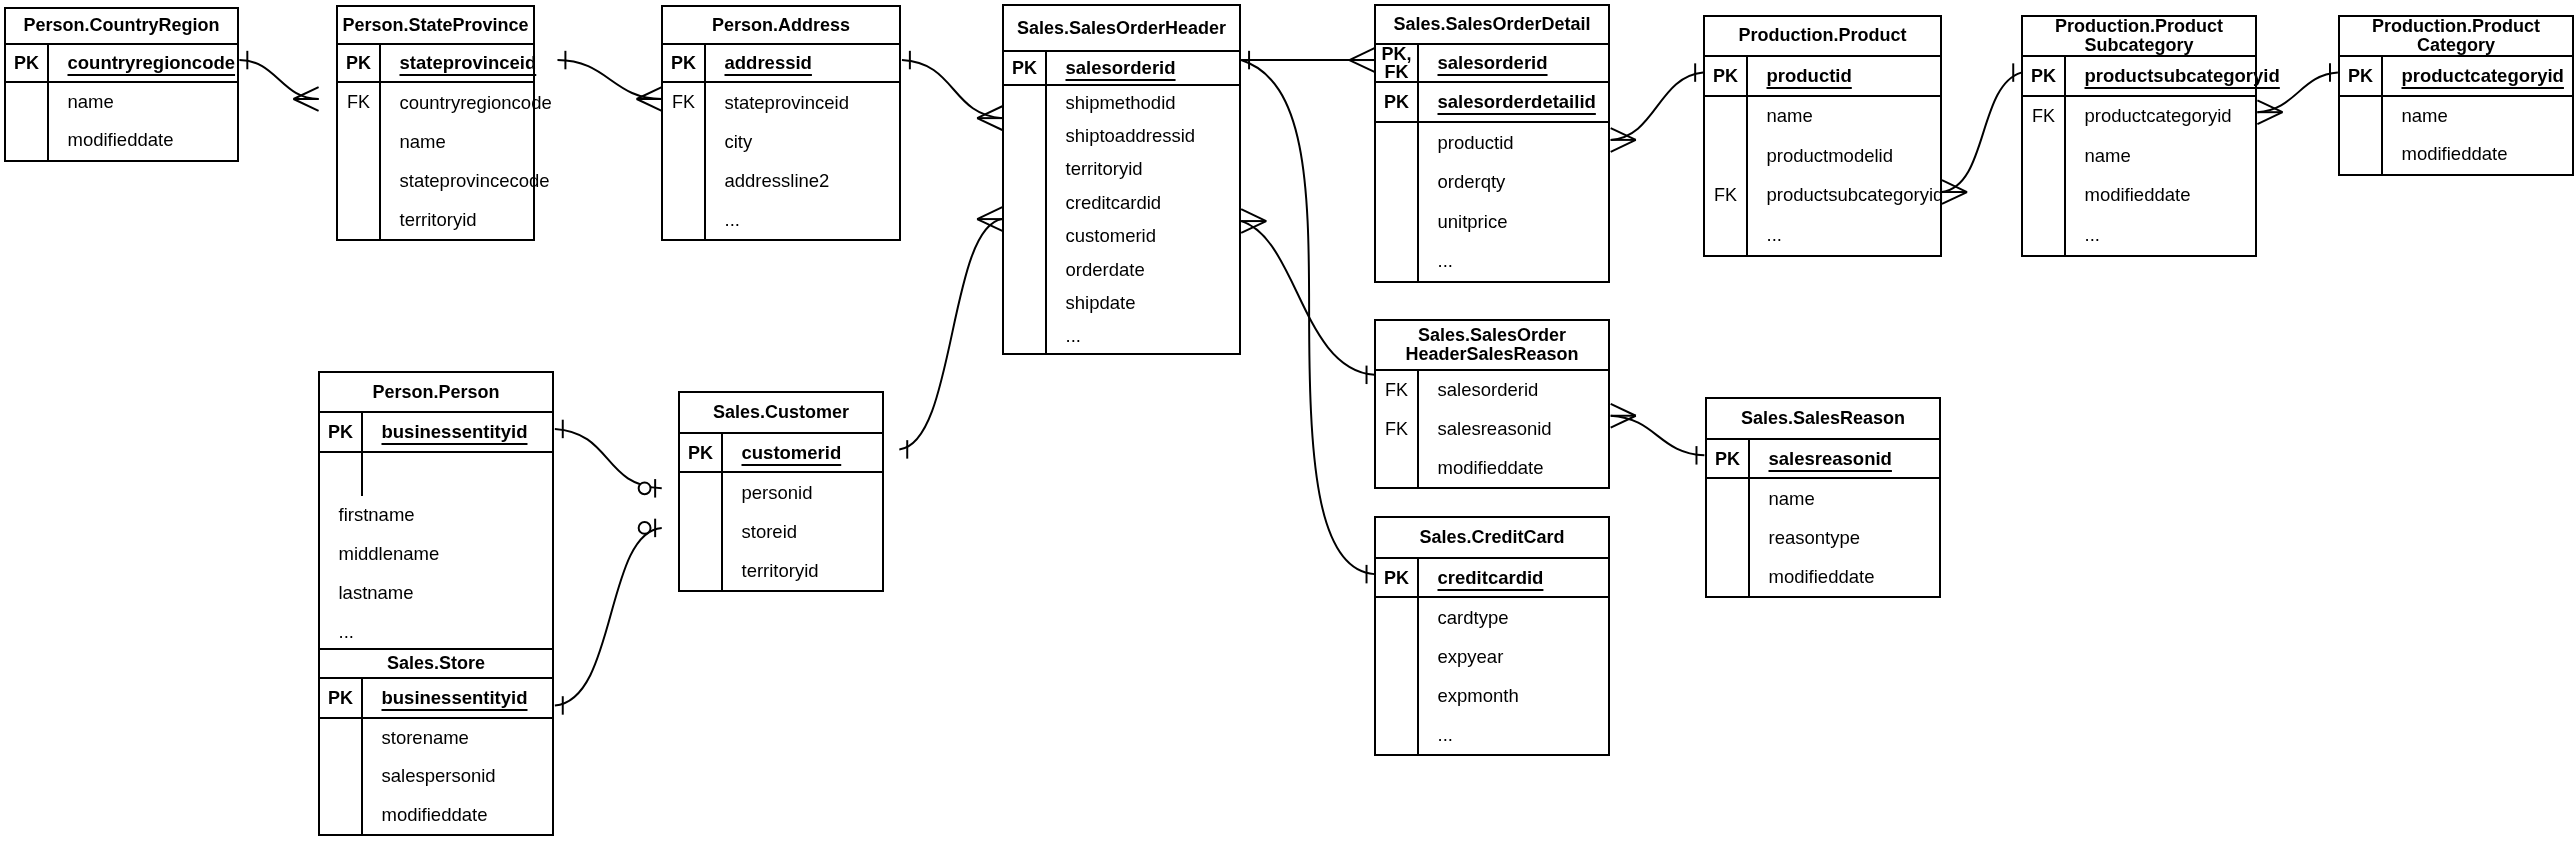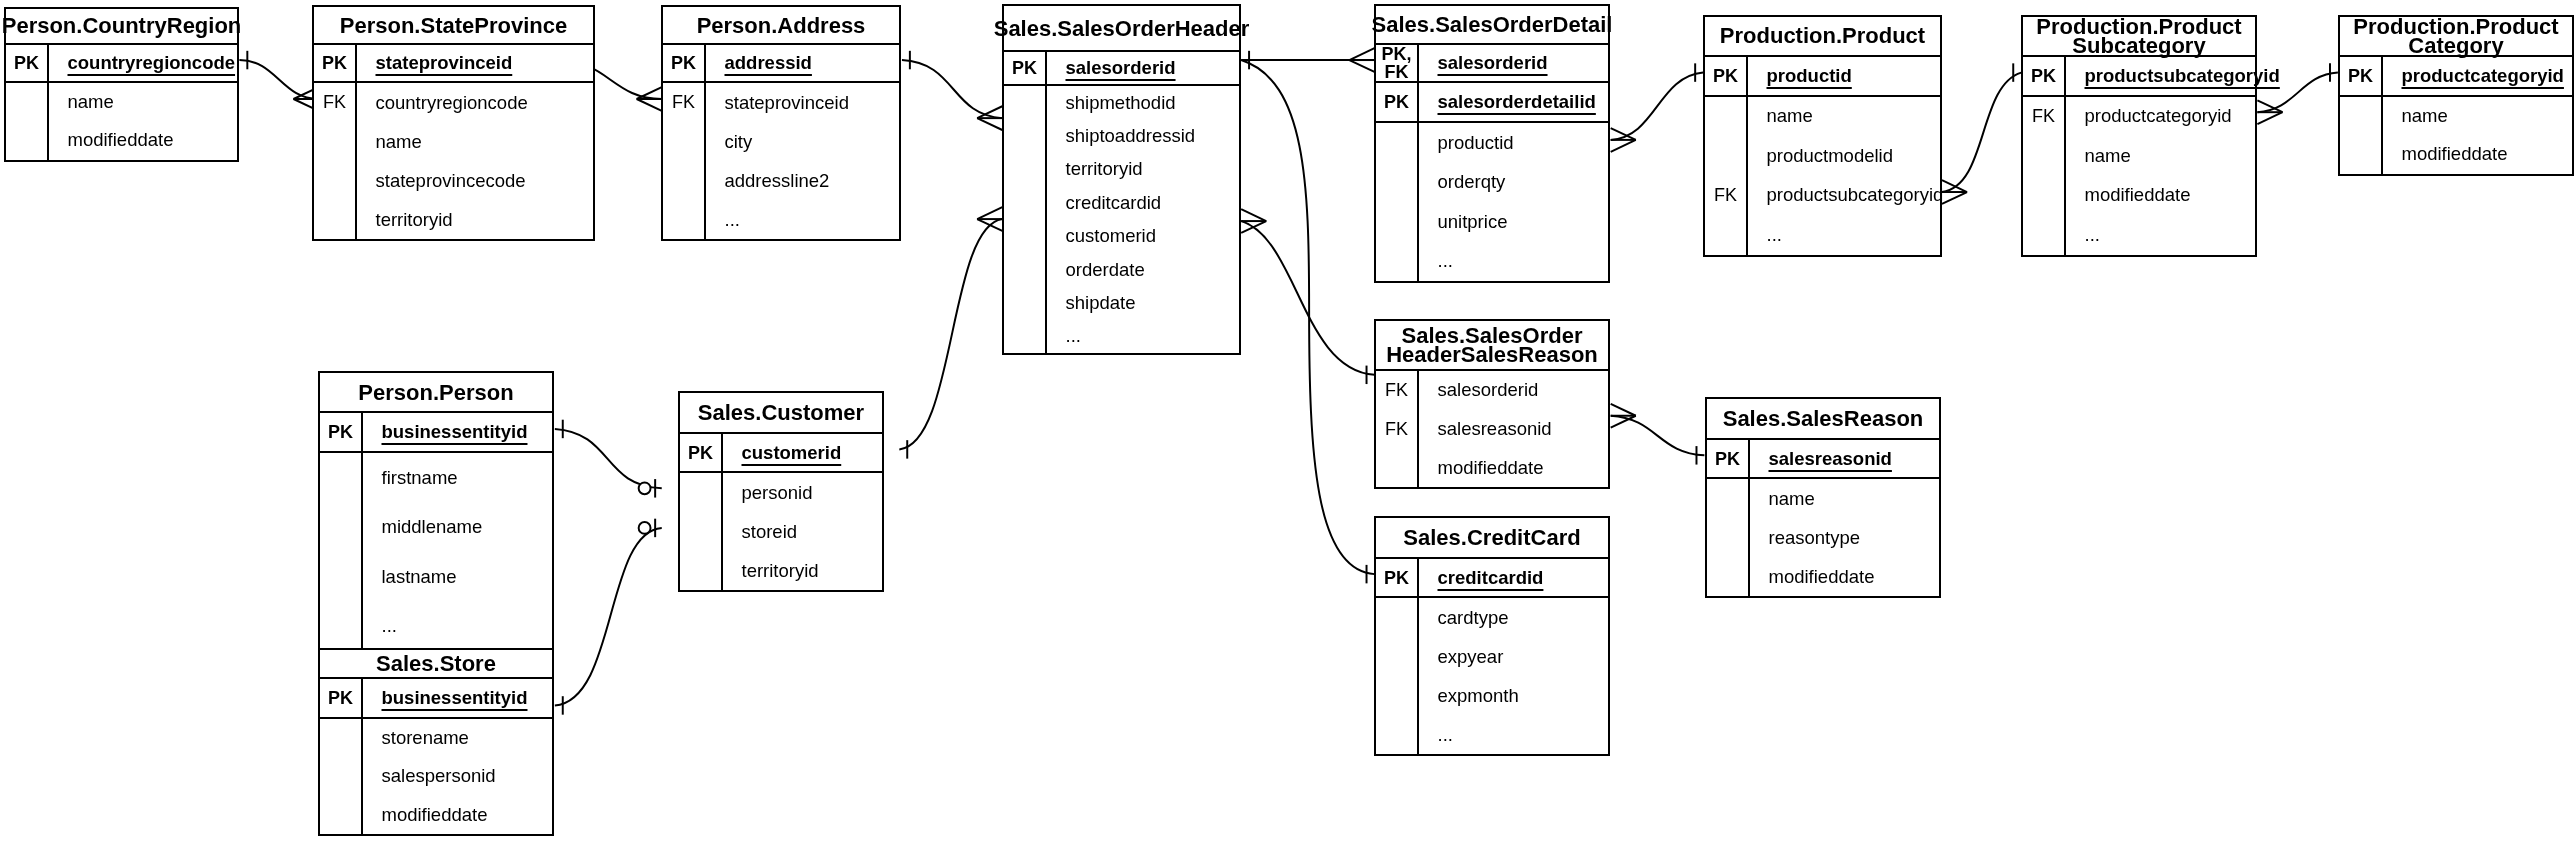--- a/index.html
+++ b/index.html
@@ -1,21 +1,21 @@
 <!DOCTYPE html>
 <html style="font-size:10.6px"><head>
 <meta charset="utf-8">
 <style>
   html,body{margin:0;padding:0;background:#ffffff;}
   #canvas{position:relative;width:2576px;height:846px;background:#ffffff;overflow:hidden;}
   #wires{position:absolute;left:0;top:0;z-index:1;}
   .erd-table{position:absolute;border:2px solid #000;background:#fff;box-sizing:border-box;
              font-family:"Liberation Sans",sans-serif;color:#000;z-index:2;}
   .erd-title{display:flex;align-items:center;justify-content:center;font-weight:bold;
-             font-size:22px;line-height:19px;white-space:pre-line;text-align:center;box-sizing:border-box;}
+             font-size:18px;line-height:19px;white-space:pre-line;text-align:center;box-sizing:border-box;}
   .erd-keyrow{display:flex;border-top:2px solid #000;box-sizing:border-box;}
   .erd-kcell{flex:0 0 43px;width:43px;border-right:2px solid #000;display:flex;align-items:center;
              justify-content:center;font-size:18px;line-height:18px;white-space:pre-line;
              text-align:center;box-sizing:border-box;}
   .erd-fcell{flex:1;display:flex;align-items:center;padding-left:18.5px;font-size:18.5px;box-sizing:border-box;}
   .pkfield{font-weight:bold;text-decoration:underline;text-decoration-thickness:2px;text-underline-offset:4.6px;}
   .bold{font-weight:bold;}
   .erd-body{display:flex;border-top:2px solid #000;box-sizing:border-box;}
   .erd-kcol{flex:0 0 43px;width:43px;border-right:2px solid #000;display:flex;flex-direction:column;box-sizing:border-box;}
   .erd-fcol{flex:1;display:flex;flex-direction:column;}
@@ -127,21 +127,21 @@
         <div class="erd-kcol">
           <div class="erd-kline"></div>
           <div class="erd-kline"></div>
         </div>
         <div class="erd-fcol">
           <div class="erd-fline">name</div>
           <div class="erd-fline">modifieddate</div>
         </div>
       </div>
     </div>
-    <div class="erd-table" style="left: 312px; top: 5.3px; width: 283px;">
+    <div class="erd-table" style="left: 336px; top: 5.3px; width: 199px;">
       <div class="erd-title" style="height: 36px;">Person.StateProvince</div>
       <div class="erd-keyrow" style="height: 38px;">
         <div class="erd-kcell bold">PK</div>
         <div class="erd-fcell pkfield">stateprovinceid</div>
       </div>
       <div class="erd-body" style="height: 158px;">
         <div class="erd-kcol">
           <div class="erd-kline">FK</div>
           <div class="erd-kline"></div>
           <div class="erd-kline"></div>
@@ -291,21 +291,21 @@
           <div class="erd-fline">modifieddate</div>
         </div>
       </div>
     </div>
     <div class="erd-table" style="left: 318px; top: 371px; width: 236px;">
       <div class="erd-title" style="height: 38px;">Person.Person</div>
       <div class="erd-keyrow" style="height: 40px;">
         <div class="erd-kcell bold">PK</div>
         <div class="erd-fcell pkfield">businessentityid</div>
       </div>
-      <div class="erd-body" style="height: 200px;">
+      <div class="erd-body" style="height: 200px; flex-direction: column;">
         <div class="erd-kcol">
           <div class="erd-kline"></div>
           <div class="erd-kline"></div>
           <div class="erd-kline"></div>
           <div class="erd-kline"></div>
         </div>
         <div class="erd-fcol">
           <div class="erd-fline">firstname</div>
           <div class="erd-fline">middlename</div>
           <div class="erd-fline">lastname</div>

